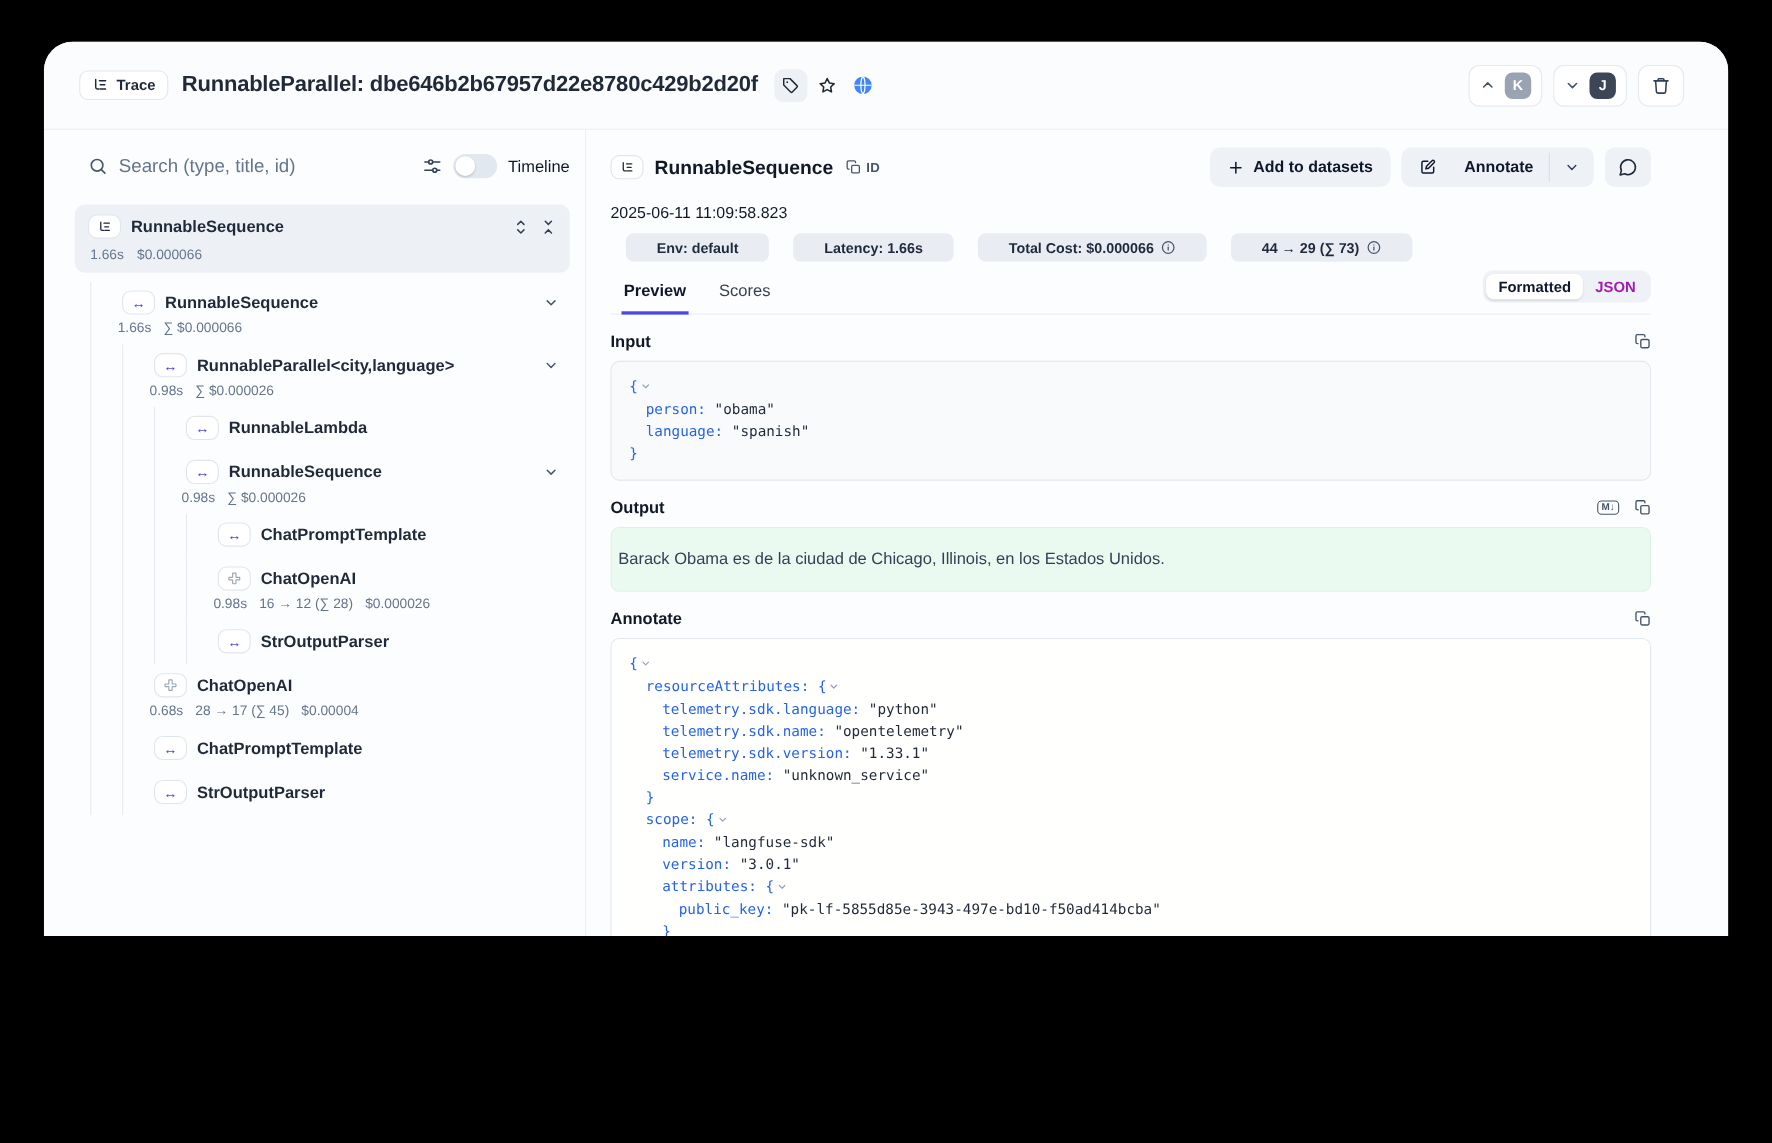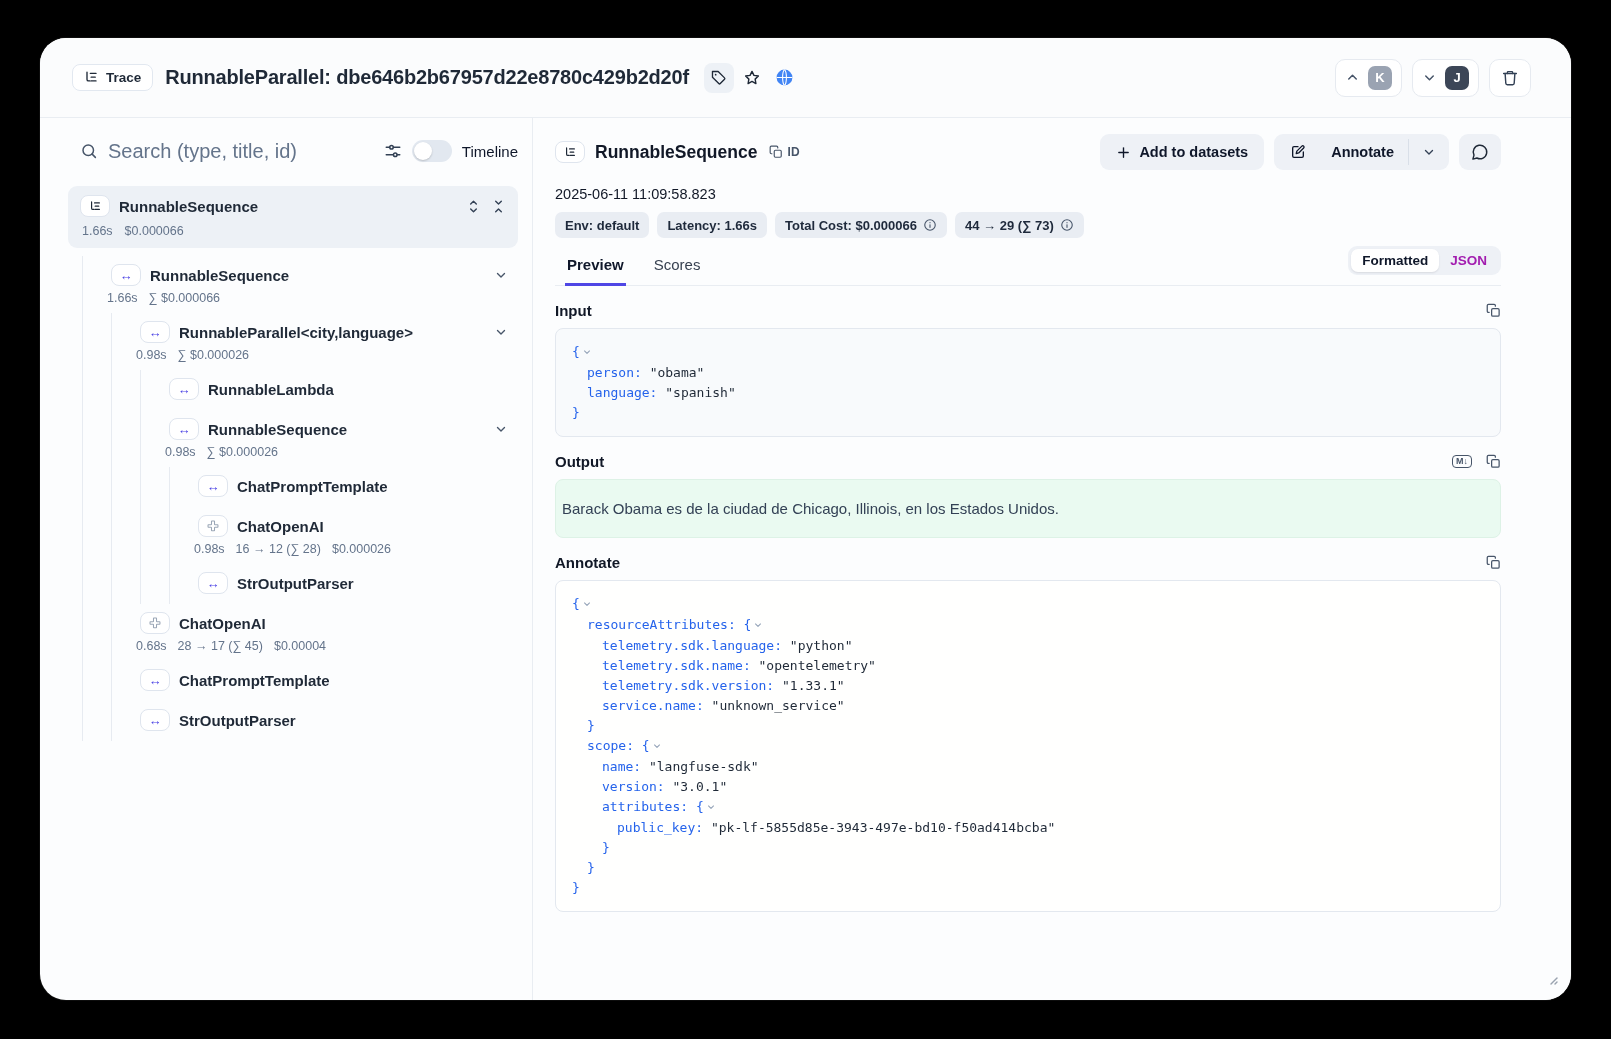--- a/index.html
+++ b/index.html
@@ -1,18 +1,18 @@
 <!DOCTYPE html>
 <html style="--accent: #4f46e5; --code-key: #2563eb; --code-value: #1f2937; --output-bg: #eafaf1; --badge-bg: #e9edf3; --globe-blue: #4285f4; --chip-k: #9aa3b2; --chip-j: #3c4657;"><head>
 <meta charset="utf-8">
 <style>
   * { margin:0; padding:0; box-sizing:border-box; }
   html,body { width:1611px; height:1039px; }
   body { background:#000; font-family:"Liberation Sans", sans-serif; -webkit-font-smoothing:antialiased; }
-  .stage { position:relative; width:1611px; height:1039px; background:#000; overflow:hidden; }
+  .stage { position:relative; width:1611px; height:851px; background:#000; overflow:hidden; }
   .window { position:absolute; left:40px; top:38px; width:1531px; height:962px; background:#fcfdfe;
             border-radius:26px; overflow:hidden; box-shadow:0 0 0 1px rgba(255,255,255,.05); }
 
   
   .app-header { height:80px; display:flex; align-items:center; padding:0 40px 0 32px;
                 border-bottom:1px solid #e9edf2; background:#fbfcfd; }
   .trace-badge { display:inline-flex; align-items:center; gap:7px; border:1px solid #e2e8f0; background:#fff;
                  border-radius:8px; padding:5px 11px; font-size:13.5px; font-weight:700; color:#1f2937; flex:none; }
   .page-title { font-size:20px; font-weight:700; color:#1f2937; margin:0 12px; letter-spacing:-.2px; white-space:nowrap; }
   .iconbtn { width:30px; height:30px; border-radius:8px; display:inline-flex; align-items:center; justify-content:center;
@@ -24,21 +24,21 @@
   .navbtn.sq { width:42px; justify-content:center; padding:0; }
   .chip { width:24px; height:24px; border-radius:7px; font-size:13px; font-weight:700; color:#fff;
           display:inline-flex; align-items:center; justify-content:center; }
   .chip-k { background:var(--chip-k,#9aa3b2); }
   .chip-j { background:var(--chip-j,#3c4657); }
 
   
   .app-body { display:flex; height:calc(100% - 80px); }
   .sidebar { width:493px; flex:none; border-right:1px solid #e9edf2; padding:10px 14px 0 28px; overflow:hidden; }
   .search-row { display:flex; align-items:center; height:46px; padding-left:12px; gap:10px; color:#64748b; }
-  .search-row input { flex:1; border:none; outline:none; background:transparent; font-size:20px; color:#0f172a;
+  .search-row input { flex:1; border:none; outline:none; background:transparent; font-size:17px; color:#0f172a;
                       font-family:"Liberation Sans", sans-serif; min-width:0; }
   .search-row input::placeholder { color:#64748b; }
   .sliders-btn { border:none; background:transparent; color:#334155; cursor:pointer; display:flex; flex:none; }
   .toggle { width:40px; height:22px; border-radius:11px; background:#e2e8f0; position:relative; flex:none; cursor:pointer; }
   .toggle::after { content:""; width:18px; height:18px; border-radius:50%; background:#fff; position:absolute;
                    left:2px; top:2px; box-shadow:0 1px 2px rgba(0,0,0,.18); }
   .timeline-label { font-size:15px; color:#0f172a; flex:none; }
 
   .tree { margin-top:12px; }
   .root-card { background:#edf1f6; border-radius:9px; padding:9px 12px 10px; }
@@ -71,22 +71,22 @@
   .btn + .btn, .btn + .btn-split, .btn-split + .btn { margin-left:10px; }
   .btn-split { height:36px; border-radius:9px; background:#eef1f6; display:inline-flex; align-items:stretch; margin-left:10px; overflow:hidden; }
   .btn-split .main-part { display:inline-flex; align-items:center; gap:25px; padding:0 14px 0 16px; font-size:14.5px;
                           font-weight:600; color:#0f172a; border:none; background:transparent; cursor:pointer; }
   .btn-split .divider { width:1px; background:#d9dfe8; margin:5px 0; }
   .btn-split .caret-part { display:inline-flex; align-items:center; padding:0 13px; border:none; background:transparent; color:#334155; cursor:pointer; }
   .comment-btn { width:42px; padding:0; justify-content:center; }
 
   .timestamp { margin-top:16px; font-size:14.5px; color:#111827; }
   .badges { display:flex; gap:8px; margin-top:10px; }
-  .badge { background:var(--badge-bg,#e9edf3); border-radius:7px; padding:0 10px; height:26px; display:inline-flex;
-           align-items:center; font-size:13px; font-weight:600; color:#1e293b; gap:6px; white-space:nowrap; }
+  .badge { background:var(--badge-bg,#e9edf3); border-radius:7px; padding:0 28px; height:26px; display:inline-flex;
+           align-items:center; font-size:13px; font-weight:600; color:#1e293b; gap:6px; white-space:nowrap;margin-left:14px; }
   .badge svg { color:#475569; }
 
   .tabs-row { margin-top:14px; border-bottom:1px solid #e9edf2; display:flex; gap:26px; position:relative; padding-left:10px; }
   .tab { padding:4px 2px 10px; font-size:15px; color:#374151; cursor:pointer; }
   .tab.active { font-weight:600; color:#0f172a; border-bottom:3px solid var(--accent,#4f46e5); margin-bottom:-1px; }
   .seg { position:absolute; right:0; top:-6px; background:#eef1f6; border-radius:9px; padding:3px; display:flex;
          font-size:13.5px; font-weight:600; }
   .seg-opt { padding:4px 11px; border-radius:7px; color:#a21caf; cursor:pointer; }
   .seg-opt.selected { background:#fff; color:#0f172a; box-shadow:0 1px 2px rgba(15,23,42,.10); }
 

